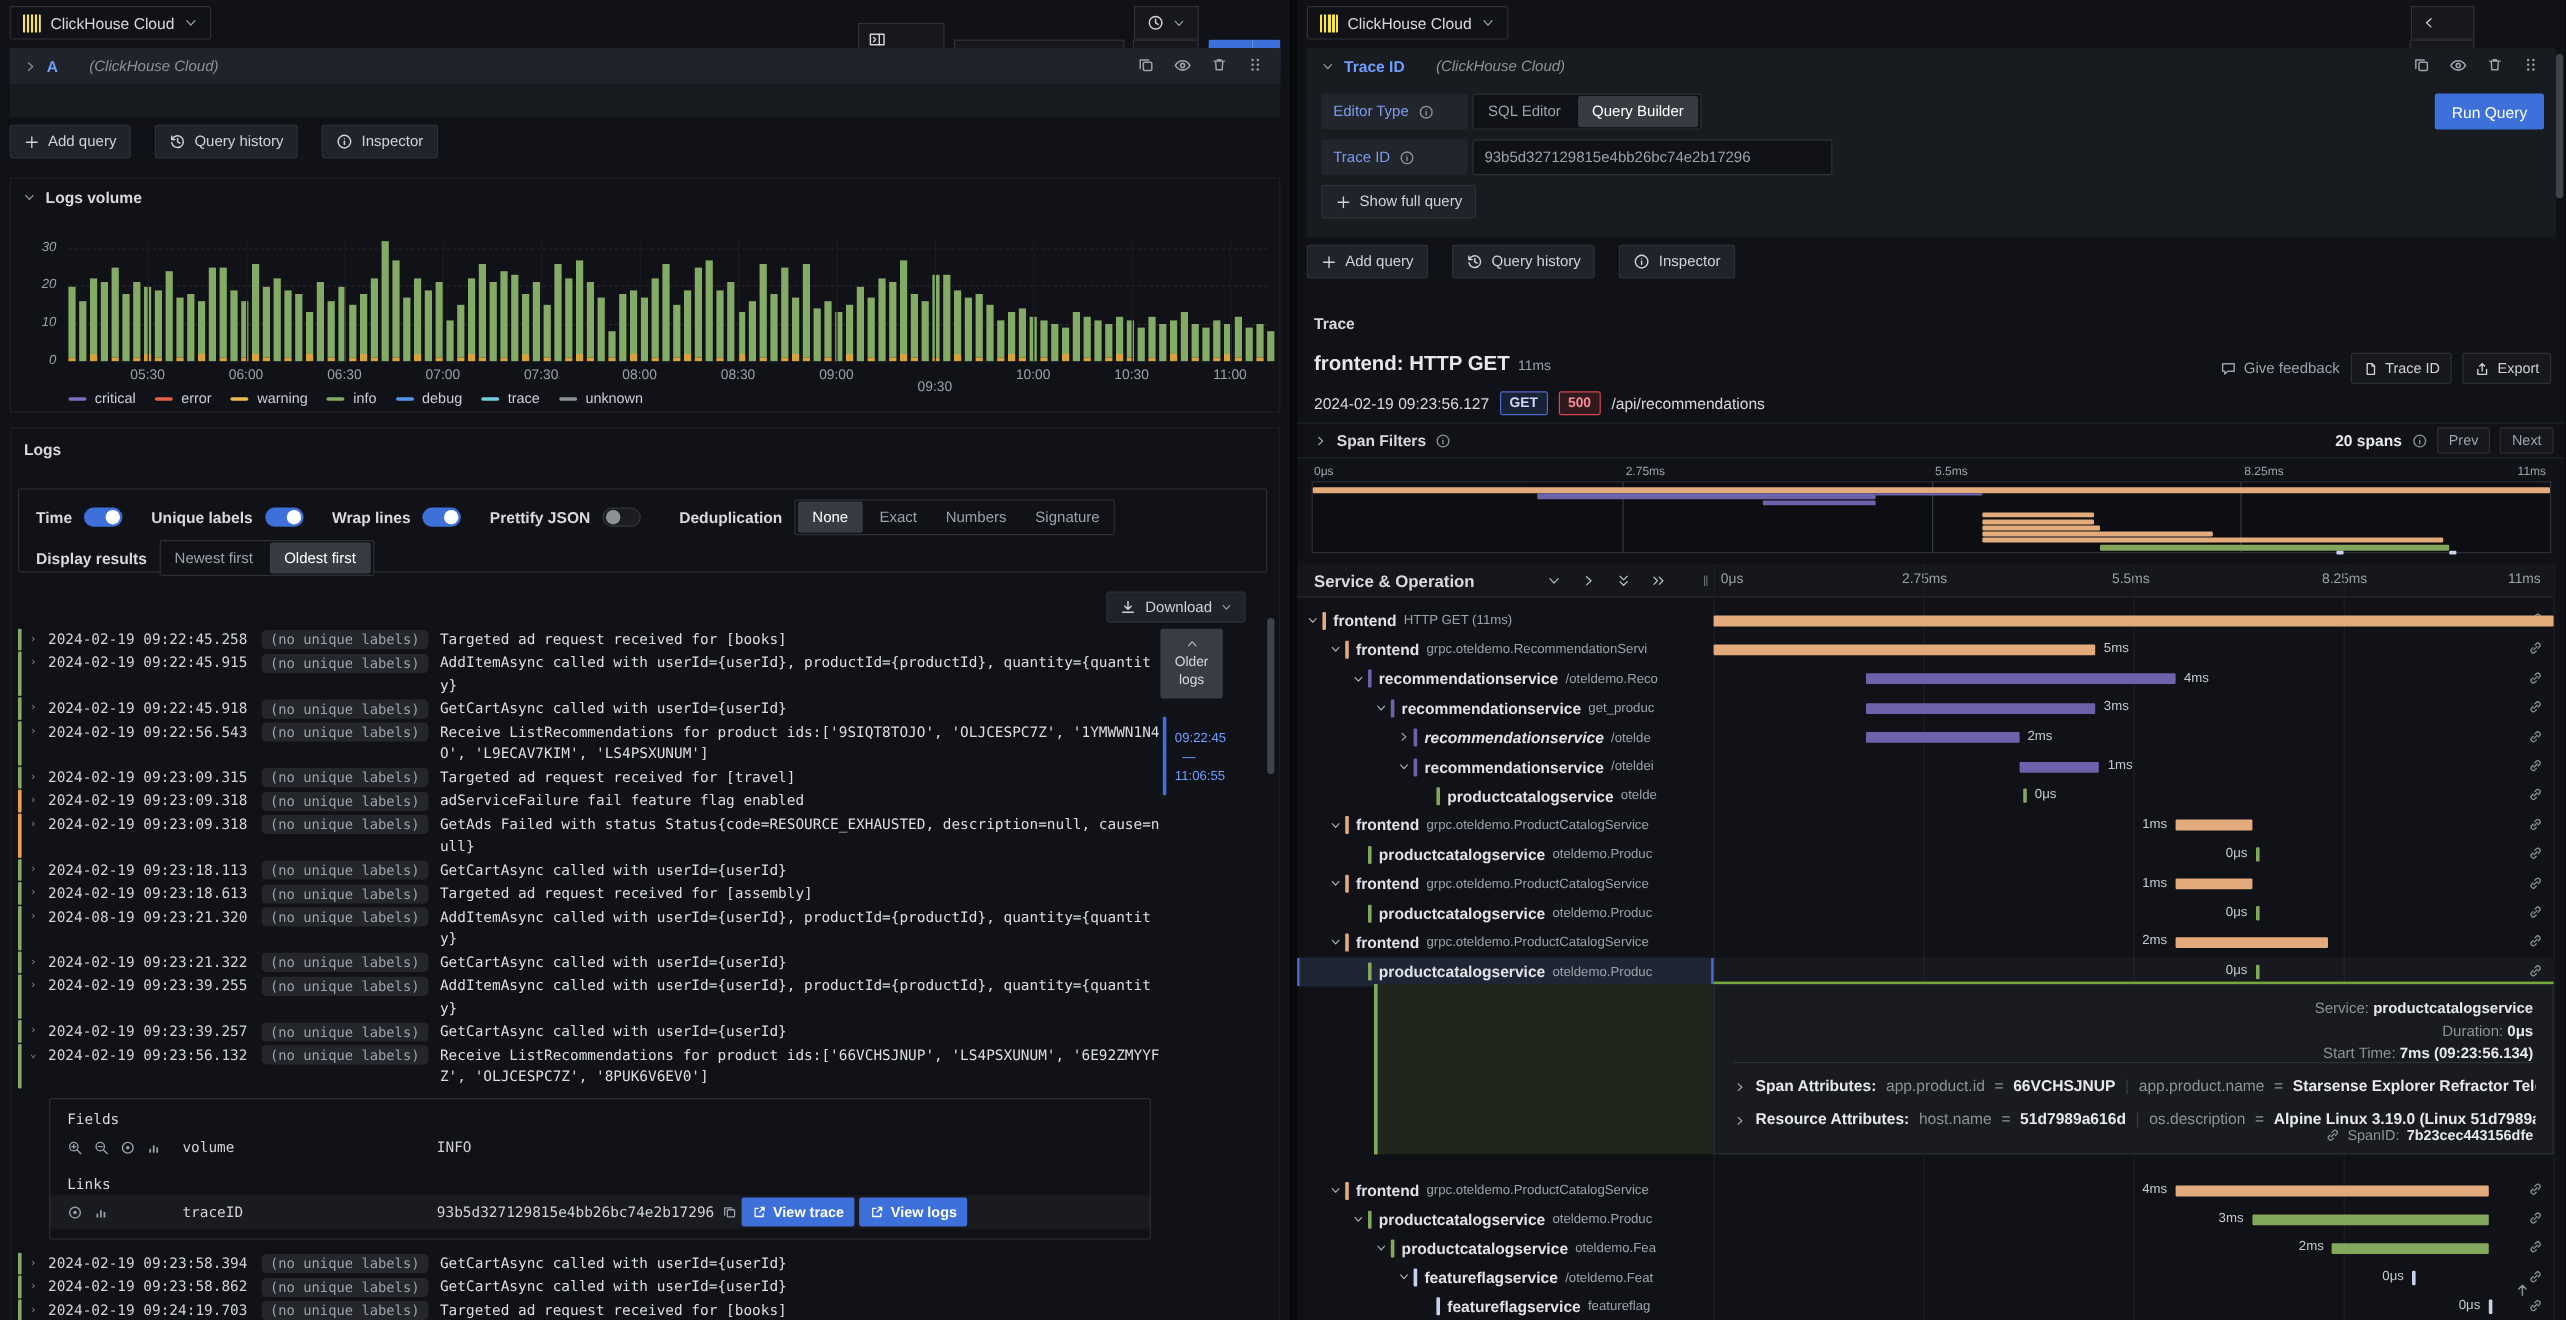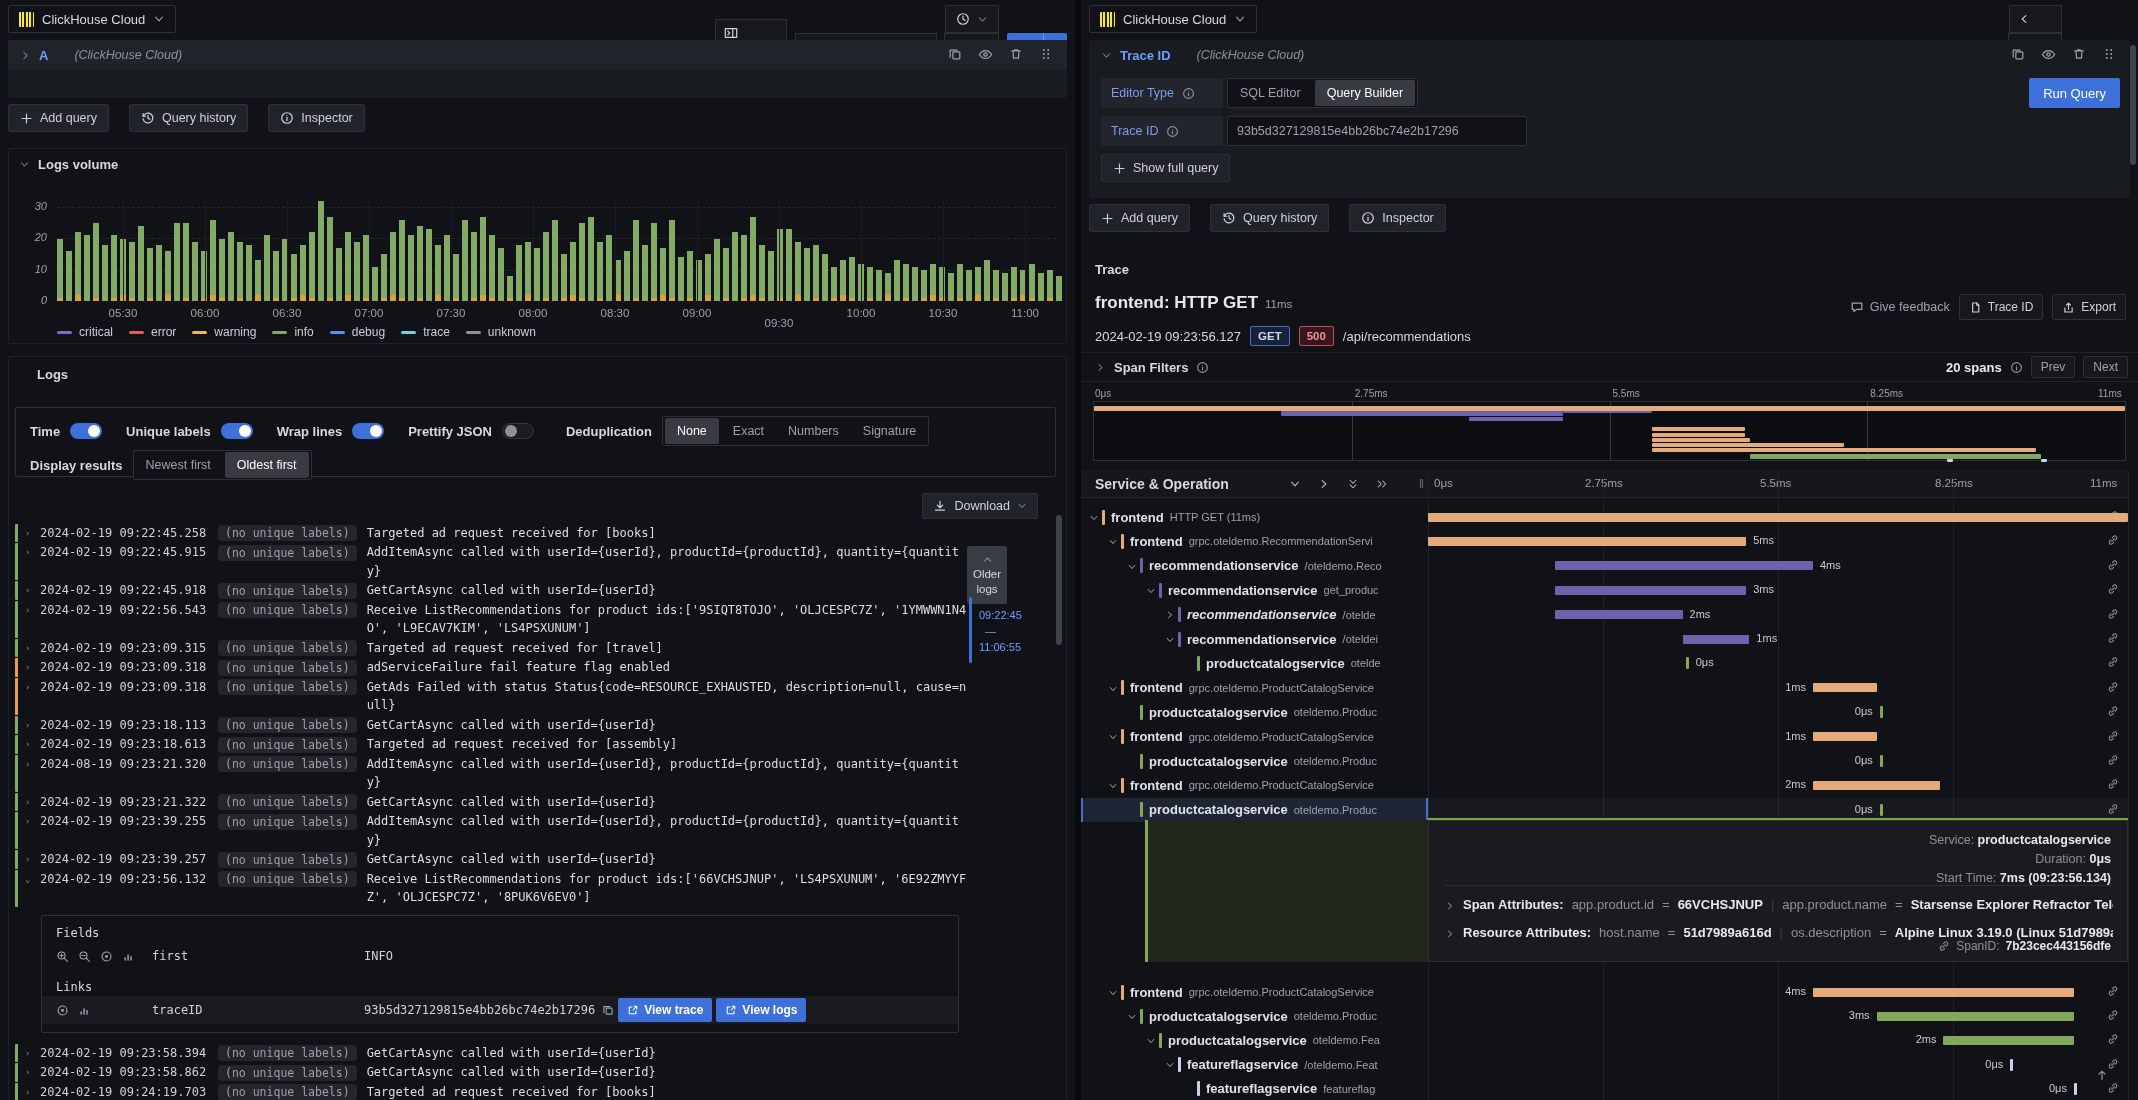--- a/index.html
+++ b/index.html
@@ -84,21 +84,21 @@
 
   .fl-box { border:1px solid #2e3036; border-radius:2px; margin:8px 0 10px 26px; width:918px; background:#111217; font-family:"Liberation Sans",sans-serif; }
   .fl-title { font-size:12px; color:#d8d9dd; padding:10px 14px 2px; font-family:"DejaVu Sans Mono",monospace; }
   .fl-row { display:flex; align-items:center; height:28px; padding:0 14px; }
   .fl-row.hl { background:rgba(255,255,255,0.04); }
   .fl-icons { display:flex; gap:9px; width:96px; color:#9da1a8; }
   .fl-key { width:212px; font-family:"DejaVu Sans Mono",monospace; font-size:12px; color:#d0d2d6; }
   .fl-val { font-family:"DejaVu Sans Mono",monospace; font-size:12px; color:#d0d2d6; display:flex; align-items:center; gap:7px; }
   .bluebtn { display:inline-flex; align-items:center; gap:5px; height:24px; padding:0 9px; background:#3d71d9; color:#fff; border-radius:2px; font:700 12px "Liberation Sans",sans-serif; margin-left:4px; }
 
-  .older-logs { position:absolute; width:40px; height:58px; background:#383c44; border-radius:2px; color:#d8d9dd; font-size:11.5px; text-align:center; padding-top:6px; line-height:15px;margin-top:22px; }
+  .older-logs { position:absolute; width:52px; height:58px; background:#383c44; border-radius:2px; color:#d8d9dd; font-size:11.5px; text-align:center; padding-top:6px; line-height:15px; }
   .scroll-ind { position:absolute; display:flex; gap:7px; }
   .scroll-ind .line { width:3px; background:#3d71d9; border-radius:2px; }
   .scroll-ind .times { color:#6e9fff; font-size:11px; line-height:16px; padding-top:10px; }
   .sbar { position:absolute; width:6px; border-radius:3px; background:#3f434c; }
 
   
   .trace-title-lg { position:absolute; font-size:17px; font-weight:700; color:#e6e8eb; }
   .dur-sm { font-size:11.5px; color:#9da1a8; font-weight:400; margin-left:7px; }
   .hdr-actions { position:absolute; display:flex; align-items:center; gap:9px; color:#9da1a8; font-size:12.5px; }
   .mini-btn { display:inline-flex; align-items:center; gap:6px; height:26px; padding:0 9px; background:#16181d; border:1px solid #2e3036; border-radius:2px; color:#d0d2d6; font-size:12px; font-weight:500; }
@@ -896,21 +896,21 @@
             </span>
             <span class="legend-item">
               <span class="legend-dash" style="background: rgb(142, 146, 151);"></span>
               <span>unknown</span>
             </span>
           </div>
         </div>
     </div>
 
     <div class="panel" style="left:8px;top:356px;width:1059px;height:744px;border-bottom:none">
-      <div class="panel-title" style="left:28px;top:10px">
+      <div class="panel-title" style="left:11px;top:10px">
           <span>Logs</span>
         </div>
 
       <div class="controls-box" style="left:6px;top:50px;width:1041px;height:70px">
         <div class="ctl-row">
           <span class="ctl-label">Time</span>
           <span class="toggle on">
               <span class="knob"></span>
             </span>
           <span class="ctl-label">Unique labels</span>
@@ -1073,21 +1073,21 @@
                   <svg width="13" height="13">
                     <use href="#i-target"></use>
                   </svg>
                 </span>
                 <span class="ic" style="height: 13px; width: 13px;">
                   <svg width="13" height="13">
                     <use href="#i-bars"></use>
                   </svg>
                 </span>
               </span>
-              <span class="fl-key">first</span>
+              <span class="fl-key">volume</span>
               <span class="fl-val">INFO</span>
             </div>
             <div class="fl-title">Links</div>
             <div class="fl-row hl" style="margin-bottom: 8px;">
               <span class="fl-icons">
                 <span class="ic" style="height: 13px; width: 13px;">
                   <svg width="13" height="13">
                     <use href="#i-target"></use>
                   </svg>
                 </span>

